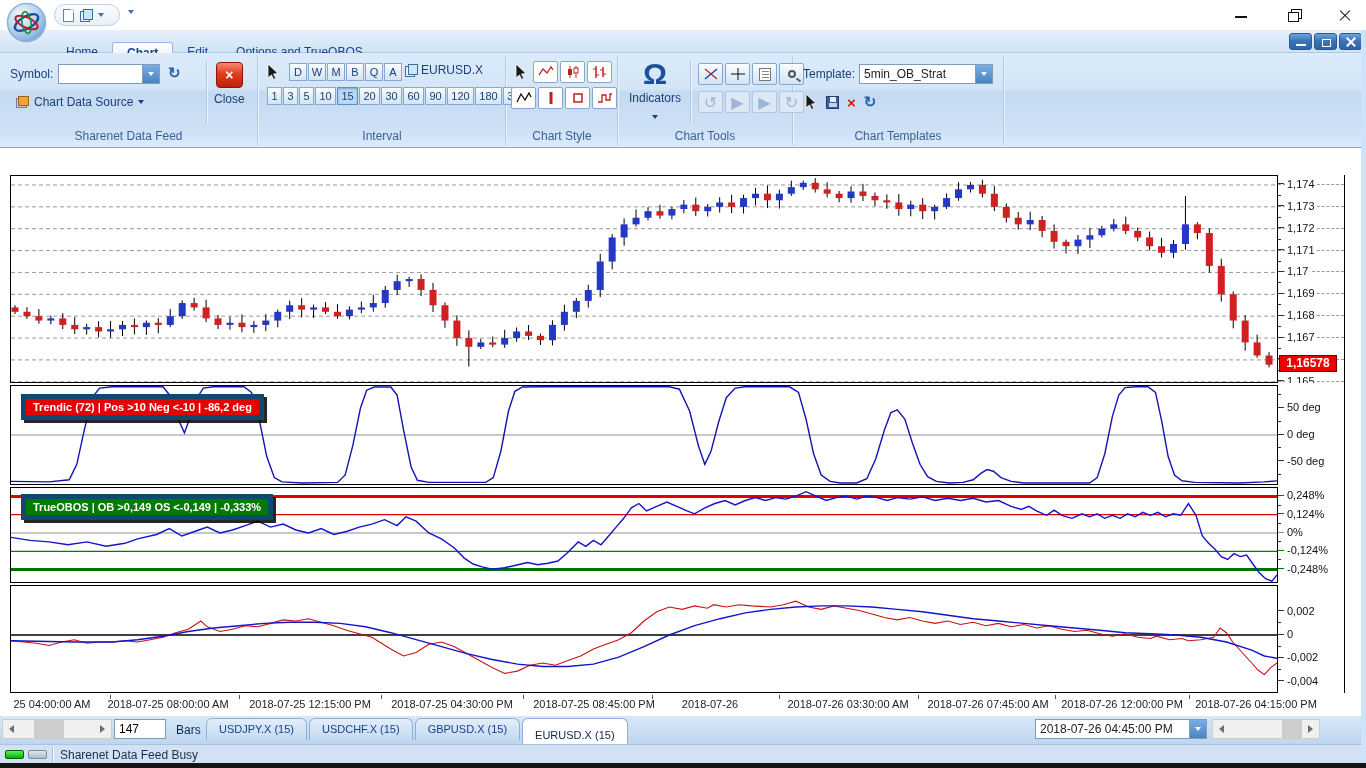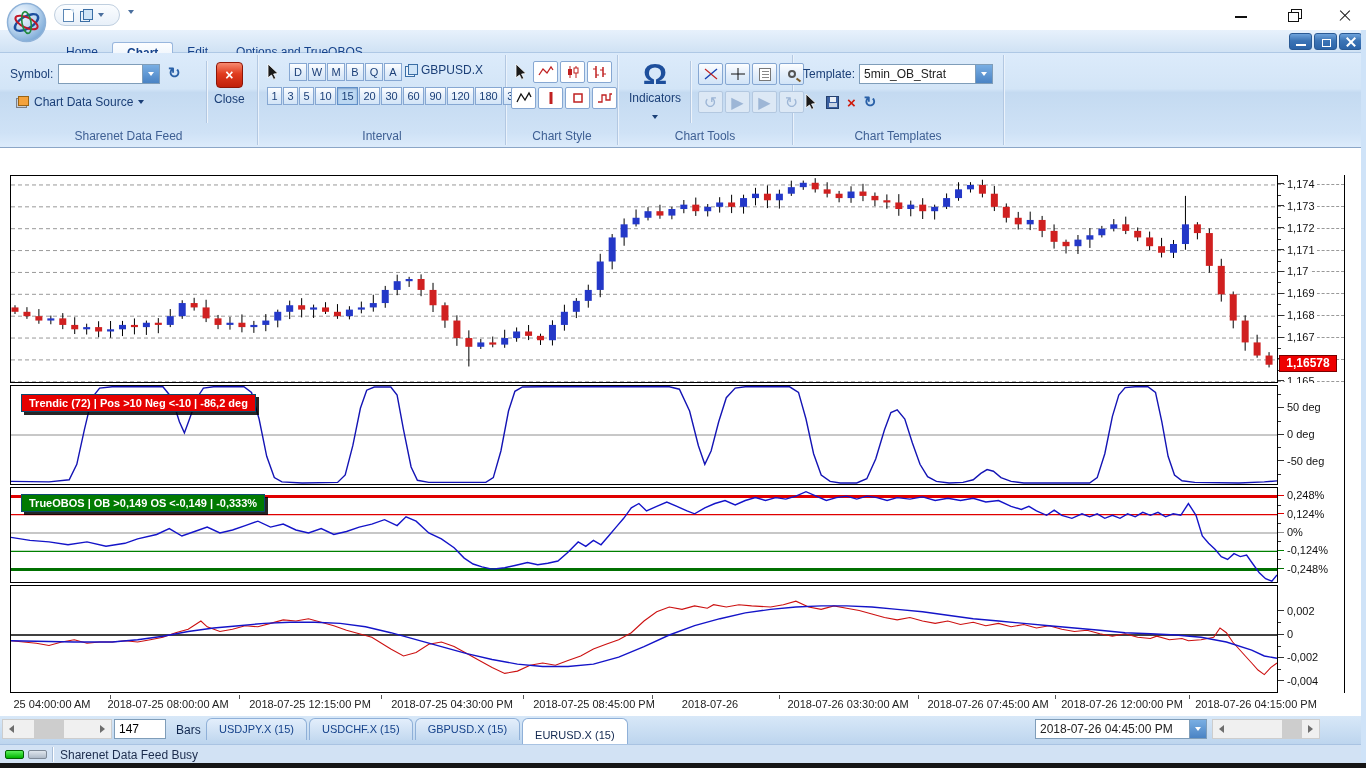--- a/index.html
+++ b/index.html
@@ -74,21 +74,21 @@
   .mag::after { content:""; position:absolute; left:6px; top:7px; width:5px; height:2px; background:#7a5a2a; transform:rotate(38deg); }
   .form-icon { width:12px; height:13px; background:#fff; border:1px solid #777; position:relative; }
   .form-icon::before { content:""; position:absolute; left:2px; top:2px; width:7px; height:1px; background:#888; box-shadow:0 3px 0 #888,0 6px 0 #888; }
 
   
   .chartarea { position:absolute; left:0; top:149px; width:1360px; height:567px; background:#fff; }
   .chart-title { position:absolute; left:14px; top:8px; font-size:13px; font-weight:bold; color:#0000cd; }
   .panel { position:absolute; left:10px; width:1268px; border:1px solid #000; background:#fff; }
   .panel svg { display:block; }
   .ind-label { position:absolute; left:10px; font-size:11px; font-weight:bold; color:#fff; padding:2px 7px;
-               border:1px solid #0c4a6e; box-shadow:3px 3px 0 rgba(0,0,0,.85); white-space:nowrap; }
+               border:5px solid #0c4a6e; box-shadow:3px 3px 0 rgba(0,0,0,.85); white-space:nowrap; }
   .axis-col { position:absolute; left:1278px; width:66px; }
   .axis-seg { position:absolute; left:0; width:66px; overflow:hidden; }
   .axis-dash { position:absolute; left:0; right:0; border-top:1px dashed #999; }
   .axis-tick { position:absolute; left:0; width:6px; height:1px; background:#333; }
   .axis-tick.minor { width:3px; }
   .axis-label { position:absolute; left:7px; font-size:11px; color:#111; background:#fff; padding:0 2px; line-height:14px; }
   .price-tag { position:absolute; left:1px; width:58px; height:17px; background:#ee0000; border:1px solid #7a0000;
                color:#fff; font-weight:bold; font-size:12px; text-align:center; line-height:15px; }
   .axis-rightline { position:absolute; left:1344px; width:1px; background:#000; }
   .xaxis { position:absolute; left:10px; top:546px; width:1334px; height:18px; }
@@ -203,21 +203,21 @@
       <div id="period-btns" style="position:absolute;left:30px;top:8px;display:flex;gap:1px;">
           <div class="sbtn" style="width: 18px;">D</div>
           <div class="sbtn" style="width: 18px;">W</div>
           <div class="sbtn" style="width: 18px;">M</div>
           <div class="sbtn" style="width: 18px;">B</div>
           <div class="sbtn" style="width: 18px;">Q</div>
           <div class="sbtn" style="width: 18px;">A</div>
         </div>
       <div style="position:absolute;left:146px;top:8px;display:flex;align-items:center;gap:4px;">
         <span class="windows-icon"></span>
-        <span class="rlabel">GBPUSD.X</span>
+        <span class="rlabel">EURUSD.X</span>
       </div>
       <div id="interval-btns" style="position:absolute;left:8px;top:32px;display:flex;gap:1px;">
           <div class="sbtn" style="width: 15px;">1</div>
           <div class="sbtn" style="width: 15px;">3</div>
           <div class="sbtn" style="width: 15px;">5</div>
           <div class="sbtn" style="width: 21px;">10</div>
           <div class="sbtn active" style="width: 21px; text-align: center;">15</div>
           <div class="sbtn" style="width: 21px;">20</div>
           <div class="sbtn" style="width: 21px;">30</div>
           <div class="sbtn" style="width: 21px;">60</div>

